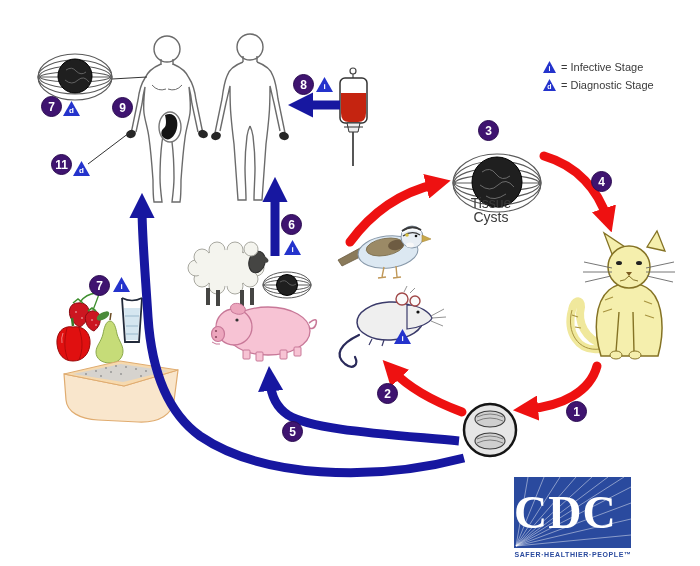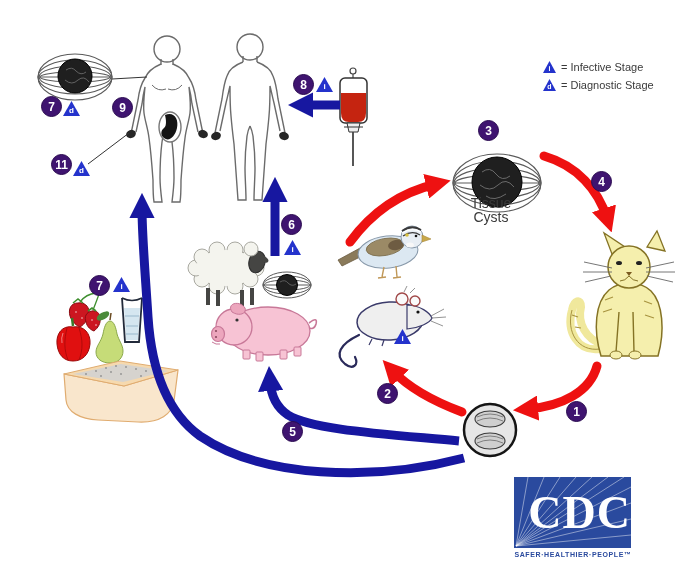--- a/index.html
+++ b/index.html
@@ -16,21 +16,21 @@
   .tri-letter{position:absolute;left:0;top:0;width:100%;height:100%;display:flex;
               align-items:flex-end;justify-content:center;color:#fff;font-weight:700;
               font-size:8px;line-height:1;padding-bottom:1px;box-sizing:border-box}
   .tri-sm .tri-letter{font-size:7px}
   .legend{position:absolute;left:543px;top:60px;z-index:5}
   .legend-row{display:flex;align-items:center;gap:5px;margin-bottom:4px;height:14px}
   .legend-text{font-size:11px;color:#3a3a3a;white-space:nowrap}
   .diagram-label{position:absolute;text-align:center;font-size:14px;color:#3a3a3a;
                  line-height:14px;z-index:4}
   .cdc-box{position:absolute;left:514px;top:477px;width:117px;height:71px;background:#2a4a9e;
-           display:flex;align-items:center;justify-content:flex-end;overflow:hidden;z-index:5}
+           display:flex;align-items:center;justify-content:flex-start;overflow:hidden;z-index:5}
   .cdc-rays{position:absolute;left:0;top:0}
   .cdc-text{position:relative;color:#fff;font-family:"Liberation Serif",serif;font-weight:700;
             font-size:46px;letter-spacing:1px;line-height:1}
   .cdc-tagline{position:absolute;left:509px;top:551px;width:128px;text-align:center;
                font-size:7px;font-weight:700;color:#2a4a9e;letter-spacing:.6px;z-index:5}
 </style>
 </head>
 <body>
 
 <div class="stage">

